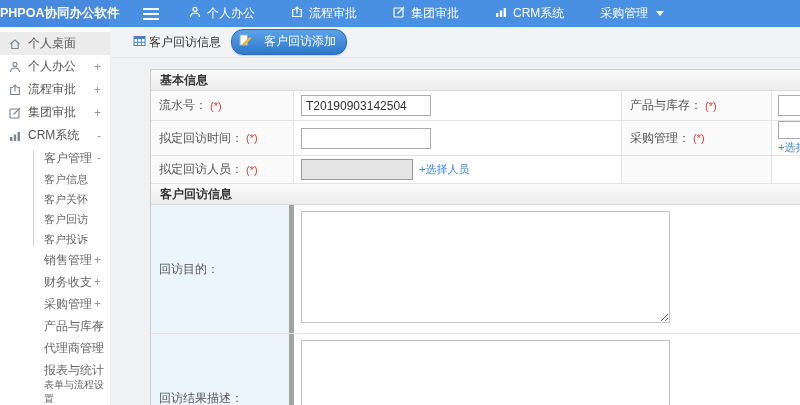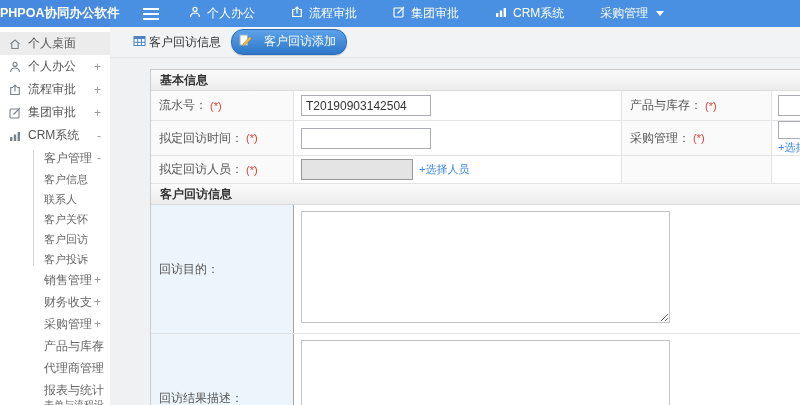--- a/index.html
+++ b/index.html
@@ -60,21 +60,21 @@
     align-items:flex-start; padding-left:6px; gap:1px; }
   .req { color:#e43c3c; font-size:11px; }
   .inp { height:21px; border:1px solid #a9acb2; font-size:12px; padding:1px 4px; color:#333; outline:none; }
   .inp-serial { width:130px; }
   .inp-time { width:130px; }
   .inp-dis { width:112px; background:#e4e4e4; border:1px solid #989898; }
   .inp-right { width:150px; }
   .lnk { font-size:11px; color:#3a86d8; text-decoration:none; cursor:pointer; white-space:nowrap; }
 
   .trow { display:flex; border-bottom:1px solid #e3e3e3; }
-  .t-lab { width:143px; background:#ecf4fc; border-right:1px solid #a3a3a3;
+  .t-lab { width:143px; background:#ecf4fc; border-right:5px solid #a3a3a3;
     display:flex; align-items:center; padding-left:8px; font-size:12px; color:#555; }
   .t-fld { flex:1; padding:6px 0 6px 7px; }
   textarea.ta { width:369px; border:1px solid #c4c4c4; resize:both; font-size:12px;
     font-family:"Liberation Sans","DejaVu Sans",sans-serif; outline:none; }
   .ta1 { height:112px; }
   .ta2 { height:112px; }
 </style>
 </head>
 <body>
 
@@ -189,23 +189,20 @@
       <span class="sn-exp">-</span>
     </div>
 
     <div class="crm-block">
       <div class="sn-item lv-group">
         <span class="sn-label">客户管理</span>
         <span class="sn-exp">-</span>
       </div>
       <div class="sn-item lv-sub">
         <span class="sn-label">客户信息</span>
-      </div>
-      <div class="sn-item lv-sub">
-        <span class="sn-label">联系人</span>
       </div>
       <div class="sn-item lv-sub">
         <span class="sn-label">客户关怀</span>
       </div>
       <div class="sn-item lv-sub">
         <span class="sn-label">客户回访</span>
       </div>
       <div class="sn-item lv-sub">
         <span class="sn-label">客户投诉</span>
       </div>

